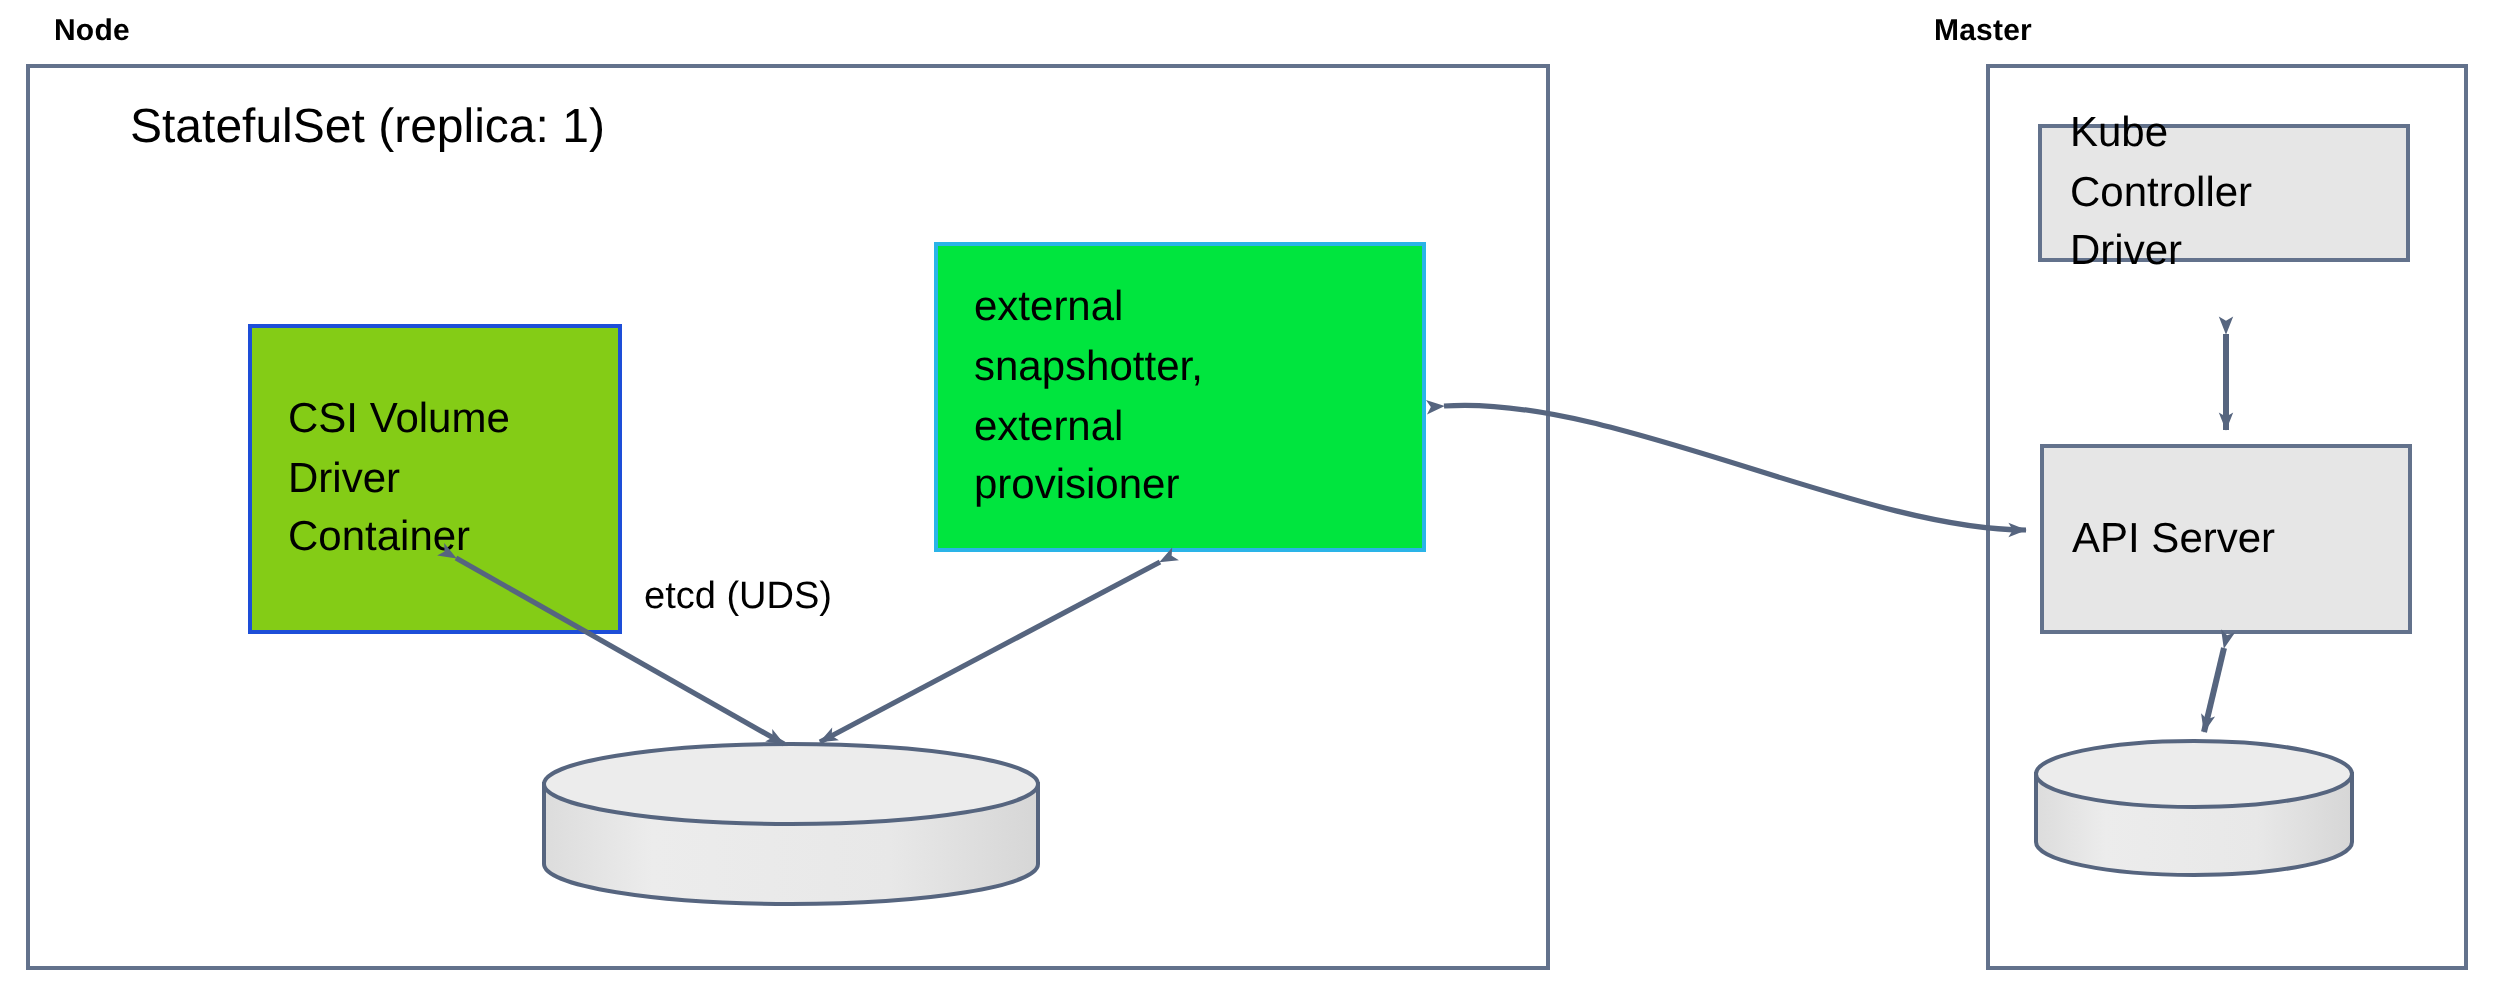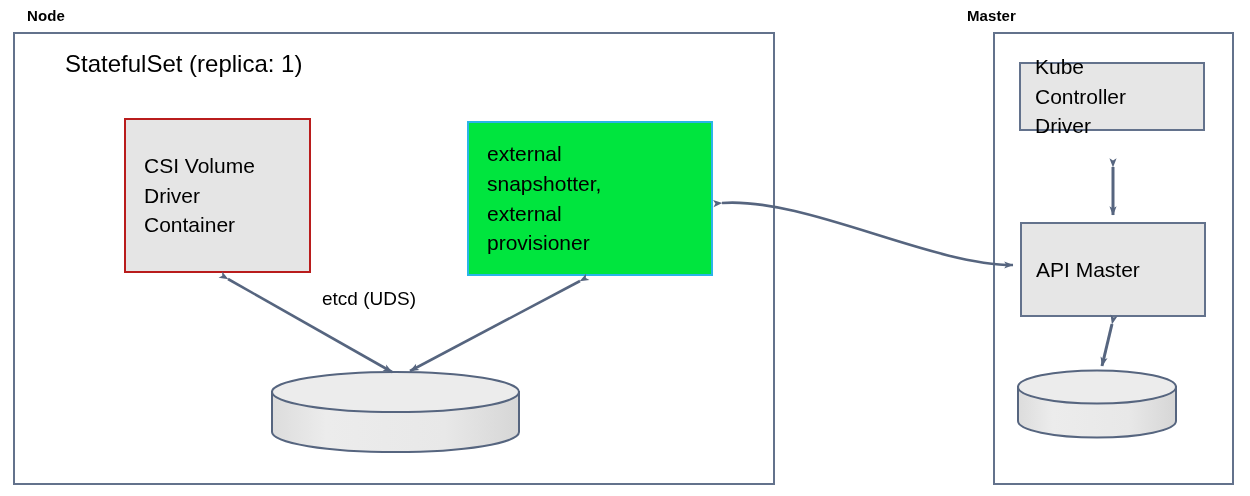--- a/index.html
+++ b/index.html
@@ -44,22 +44,23 @@
     box-sizing: border-box;
     display: flex;
     flex-direction: column;
     justify-content: center;
     padding-left: 18px;
     font-size: 21px;
     line-height: 1.42;
     color: #000000;
   }
   .proc-csi {
-    background: #e5e5e5;
-    border: 2px solid #b91c1c;
+    background: #84cc16;
+    border: 2px solid #1d4ed8;
+    margin-top: 44px;
   }
   .proc-ext {
     background: #00e53e;
     border: 2px solid #2ab4e8;
   }
   .master-proc {
     position: absolute;
     box-sizing: border-box;
     background: #e6e6e6;
     border: 2px solid #63728c;
@@ -135,21 +136,21 @@
 
   <div class="zone-box" style="left:993px; top:32px; width:241px; height:453px;"></div>
 
   <div class="master-proc" style="left:1019px; top:62px; width:186px; height:69px;">
     <span class="proc-line">Kube</span>
     <span class="proc-line">Controller</span>
     <span class="proc-line">Driver</span>
   </div>
 
   <div class="master-proc centered" style="left:1020px; top:222px; width:186px; height:95px;">
-    <span class="proc-line">API Master</span>
+    <span class="proc-line">API Server</span>
   </div>
 
   <div class="cyl-wrap" style="left:1018px; top:371px; width:158px; height:68px;">
     <div class="cyl-label" style="top:29px; text-align:left; padding-left:24px; box-sizing:border-box;">etcd</div>
   </div>
 
   <svg class="overlay" viewBox="0 0 1250 496">
     <defs>
       <marker id="ah" markerWidth="11" markerHeight="11" refX="9.2" refY="4" orient="auto" markerUnits="userSpaceOnUse">
         <path d="M0.4,0.4 L9.6,4 L0.4,7.6 L2.6,4 Z" fill="#56657f"></path>

